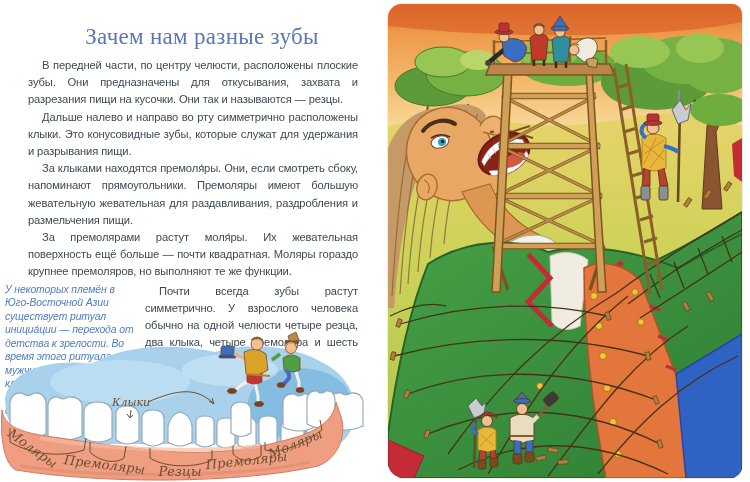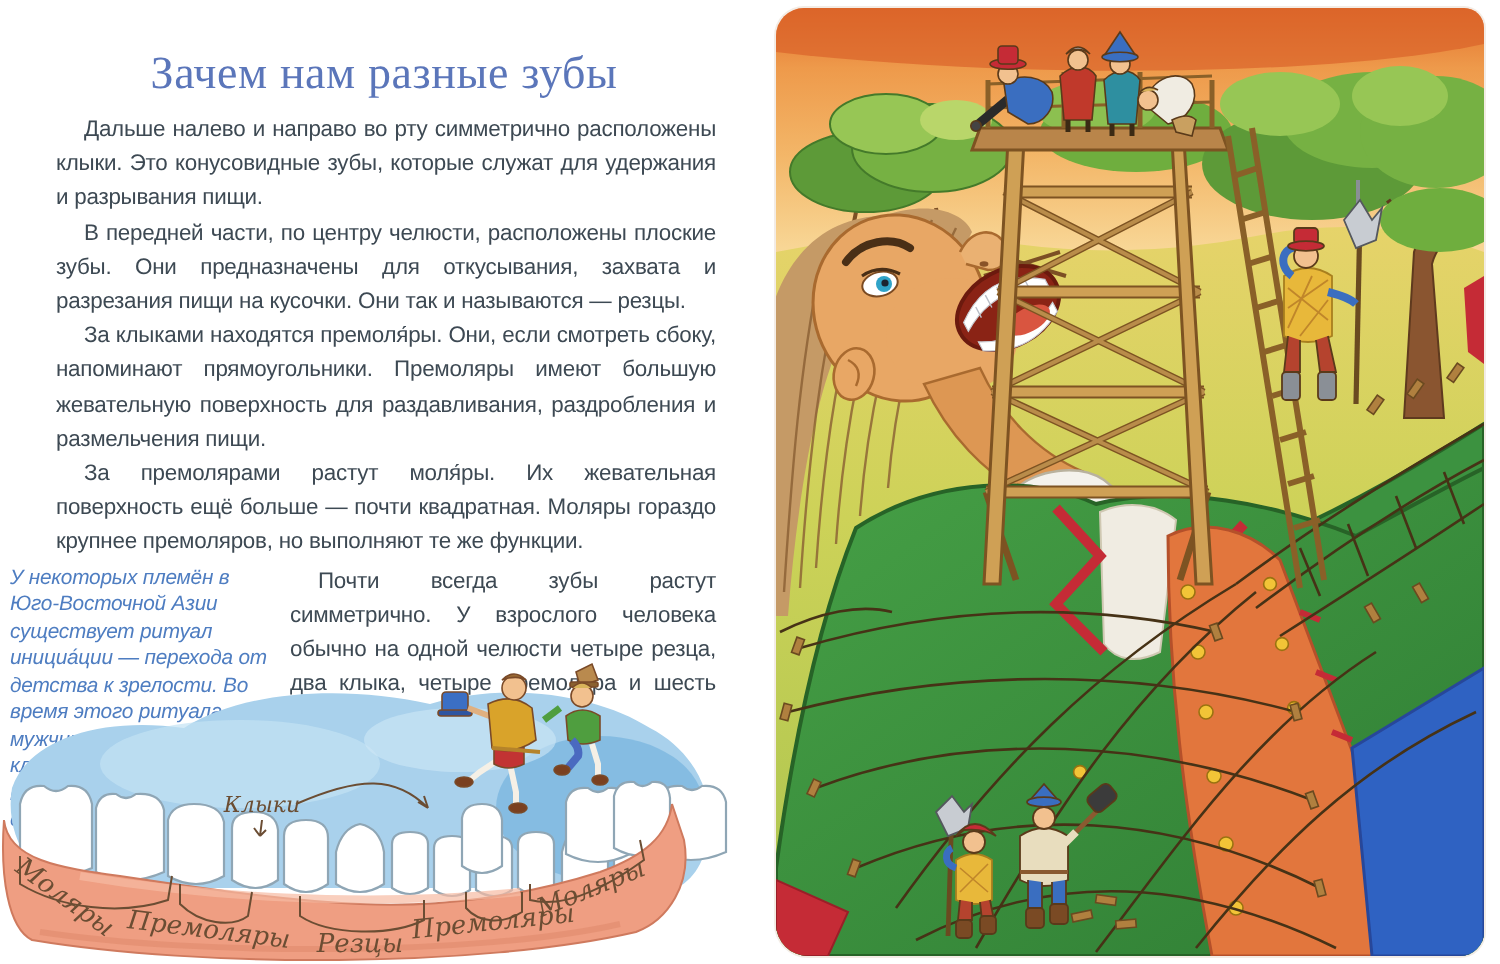--- a/index.html
+++ b/index.html
@@ -3,21 +3,21 @@
 <meta charset="utf-8">
 <style>
   html,body{margin:0;padding:0;}
   body{
     width:750px;height:482px;position:relative;background:#ffffff;
     font-family:"Liberation Sans",sans-serif;overflow:hidden;
   }
   
   .left-page{position:absolute;left:0;top:0;width:382px;height:482px;background:#ffffff;}
   .page-title{
-    position:absolute;left:27px;top:24px;width:330px;margin:0;
+    position:absolute;left:37px;top:24px;width:330px;margin:0;
     font-family:"Liberation Serif",serif;font-weight:500;
     font-size:23px;line-height:26px;text-align:center;
     color:#5b76ba;letter-spacing:.3px;
   }
   .text-col{
     position:absolute;left:28px;top:57px;width:330px;
     font-size:11.2px;line-height:17.2px;color:#3d4953;
     text-align:justify;letter-spacing:-.12px;
   }
   .text-col p{margin:0;text-indent:14px;}
@@ -39,23 +39,23 @@
   }
   .illo-frame svg{display:block;}
 </style>
 </head>
 <body>
 
 <div class="left-page">
   <h1 class="page-title">Зачем нам разные зубы</h1>
 
   <div class="text-col">
+    <p>В передней части, по центру челюсти, расположены плоские зубы. Они предназначены для откусывания, захвата и разрезания пищи на кусочки. Они так и называются — резцы.</p>
     <p>Дальше налево и направо во рту симметрично расположены клыки. Это конусовидные зубы, которые служат для удержания и разрывания пищи.</p>
-    <p>В передней части, по центру челюсти, расположены плоские зубы. Они предназначены для откусывания, захвата и разрезания пищи на кусочки. Они так и называются — резцы.</p>
-    <p>За клыками находятся премоля́ры. Они, если смотреть сбоку, напоминают прямоугольники. Премоляры имеют большую жевательную поверхность для раздавливания, раздробления и размельчения пищи.</p>
+    <p>За клыками находятся премоля́ры. Они, если смотреть сбоку, напоминают прямоугольники. Премоляры имеют большую жевательную жевательная для раздавливания, раздробления и размельчения пищи.</p>
     <p>За премолярами растут моля́ры. Их жевательная поверхность ещё больше — почти квадратная. Моляры гораздо крупнее премоляров, но выполняют те же функции.</p>
     <div class="bottom-row">
       <aside class="side-note">У некоторых племён в Юго-Восточной Азии существует ритуал инициа́ции — перехода от детства к зрелости. Во время этого ритуала мужчинам подтачивают клыки. Это значит, что юношескую агрессию сменяет взрослая мудрость.</aside>
       <p class="last-para">Почти всегда зубы растут симметрично. У взрослого человека обычно на одной челюсти четыре резца, два клыка, четыре премоляра и шесть моляров.</p>
     </div>
   </div>
 
   <svg class="teeth-illustration" viewBox="0 0 375 152" width="375" height="152" xmlns="http://www.w3.org/2000/svg">
 
     <g>

